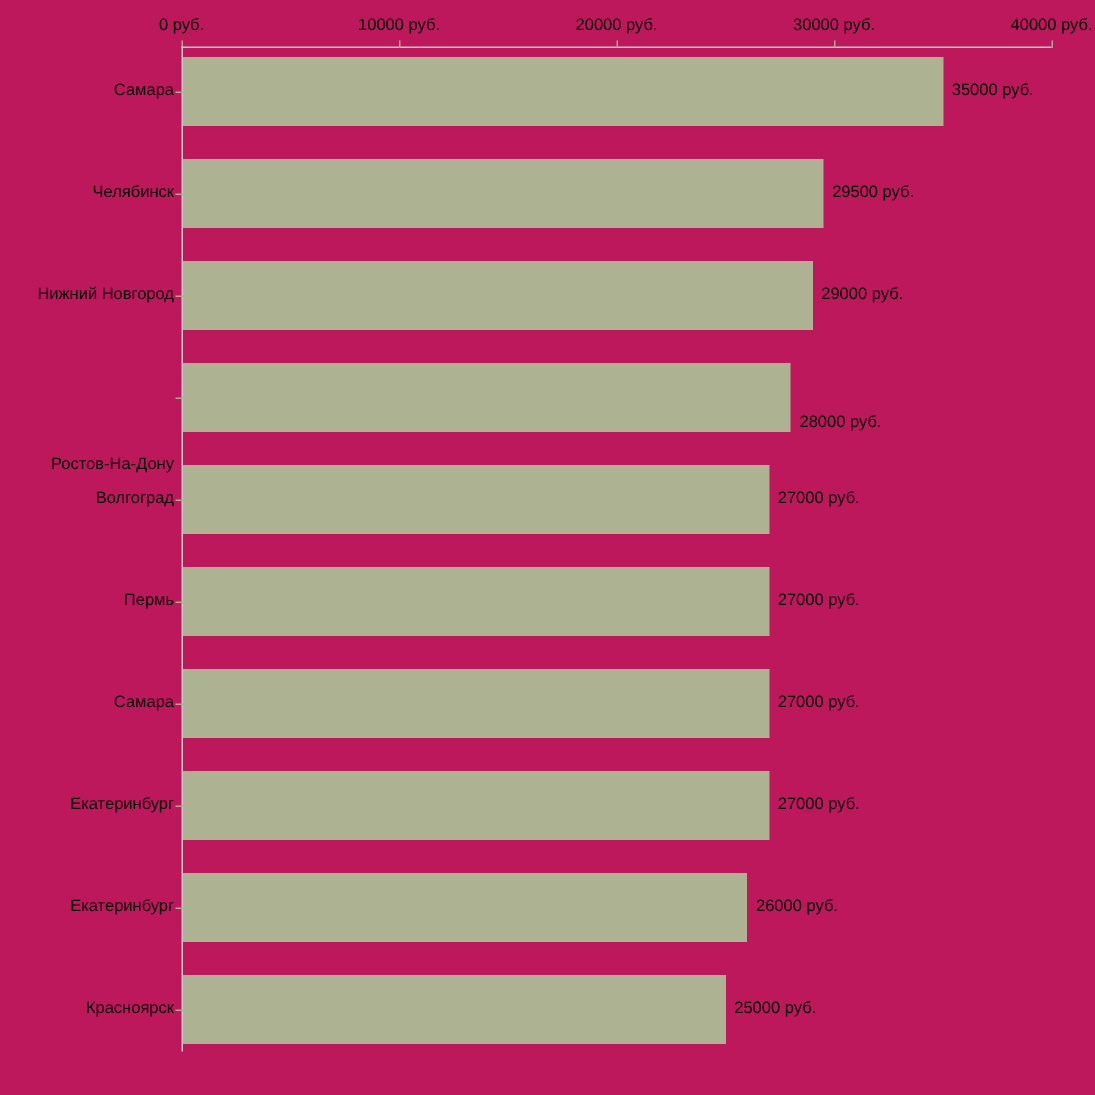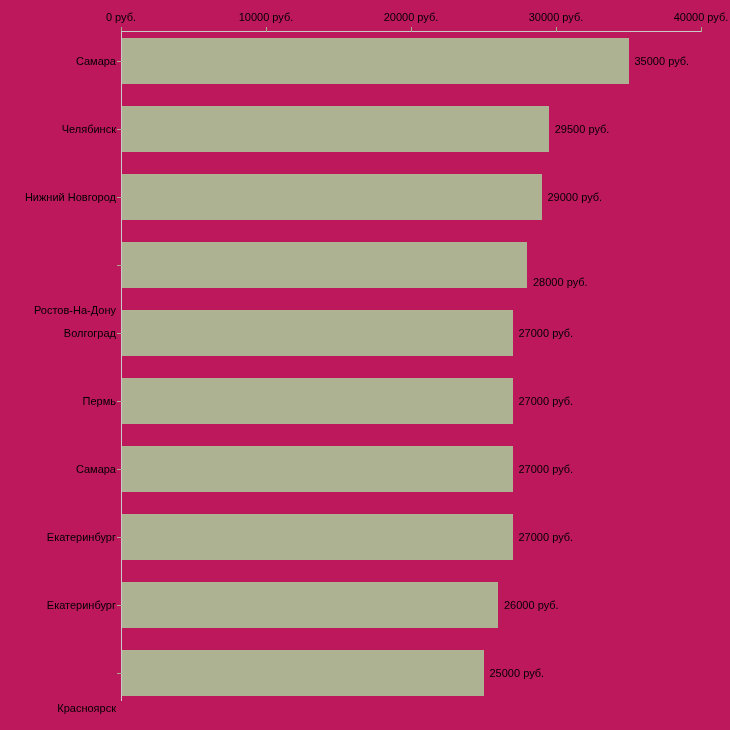--- a/index.html
+++ b/index.html
@@ -127,21 +127,21 @@
       <div class="cat-label" style="top: 333px;">Волгоград</div>
       <div class="y-tick" style="top: 401px;"></div>
       <div class="cat-label" style="top: 401px;">Пермь</div>
       <div class="y-tick" style="top: 469px;"></div>
       <div class="cat-label" style="top: 469px;">Самара</div>
       <div class="y-tick" style="top: 537px;"></div>
       <div class="cat-label" style="top: 537px;">Екатеринбург</div>
       <div class="y-tick" style="top: 605px;"></div>
       <div class="cat-label" style="top: 605px;">Екатеринбург</div>
       <div class="y-tick" style="top: 673px;"></div>
-      <div class="cat-label" style="top: 673px; margin-top: 35px;">Красноярск</div>
+      <div class="cat-label" style="top: 673px;">Красноярск</div>
     </div>
 
   <div id="bars">
       <div class="bar" style="top: 38px; width: 506.5px; background: rgb(173, 178, 147);"></div>
       <div class="bar-value" style="left: 634.5px; top: 61px; text-align: right;">35000 руб.</div>
       <div class="bar" style="top: 106px; width: 426.75px; background: rgb(173, 178, 147);"></div>
       <div class="bar-value" style="left: 554.75px; top: 129px;">29500 руб.</div>
       <div class="bar" style="top: 174px; width: 419.5px; background: rgb(173, 178, 147);"></div>
       <div class="bar-value" style="left: 547.5px; top: 197px;">29000 руб.</div>
       <div class="bar" style="top: 242px; width: 405px; background: rgb(173, 178, 147);"></div>

